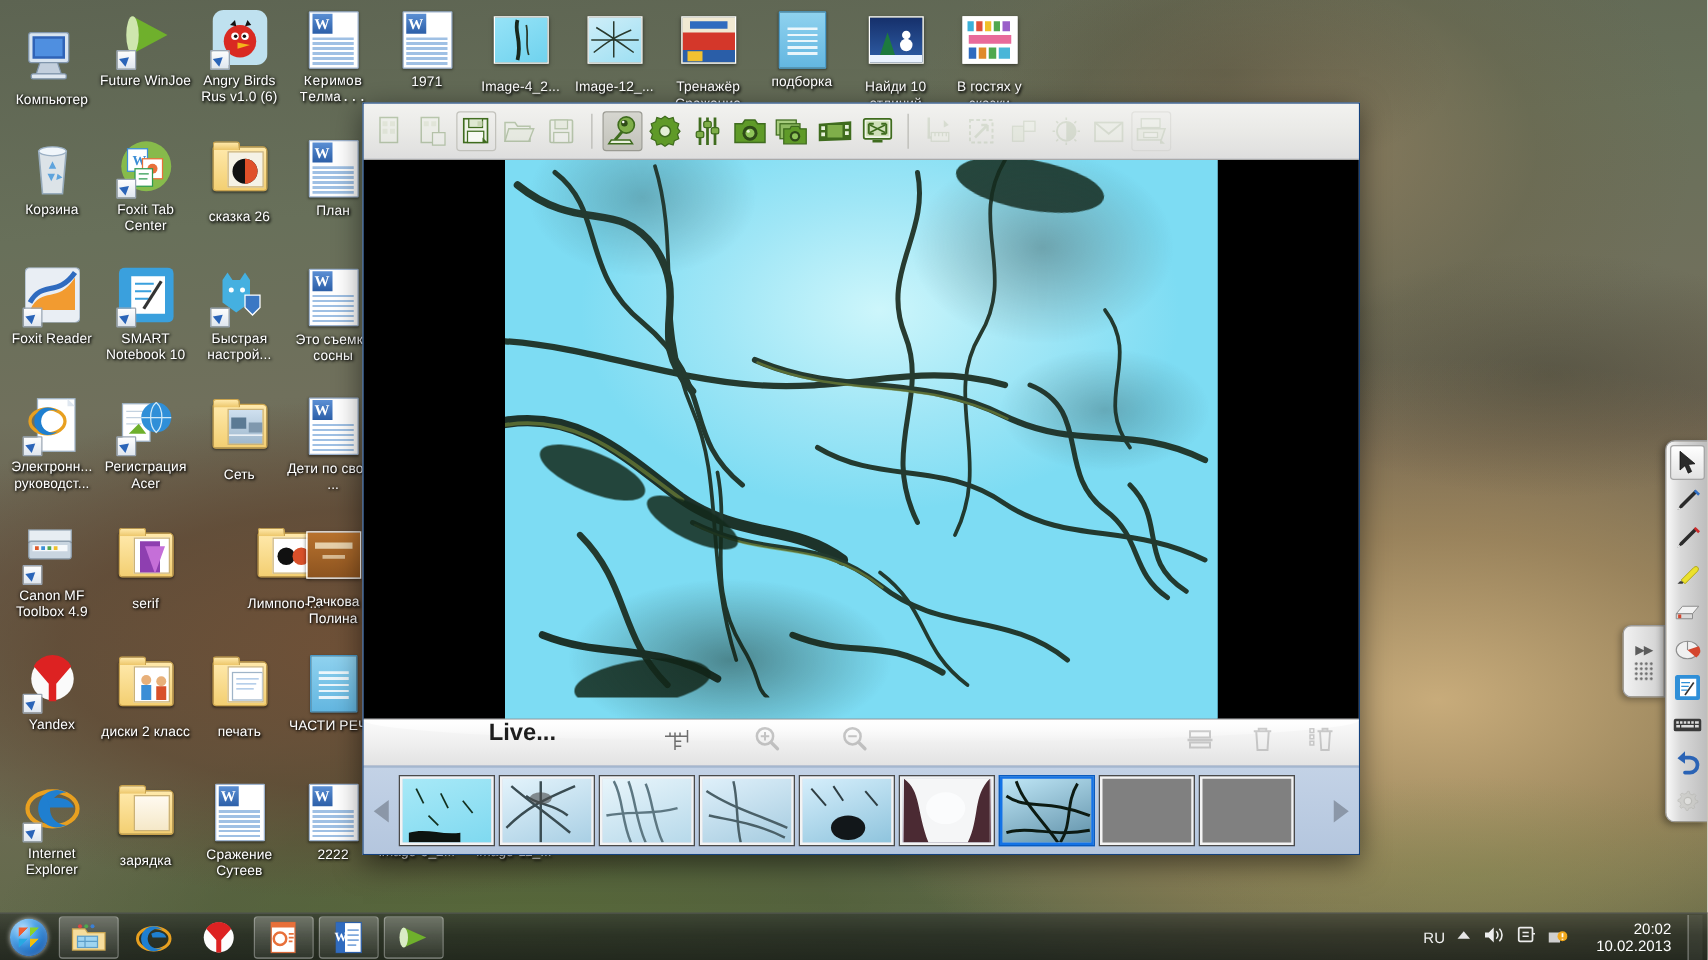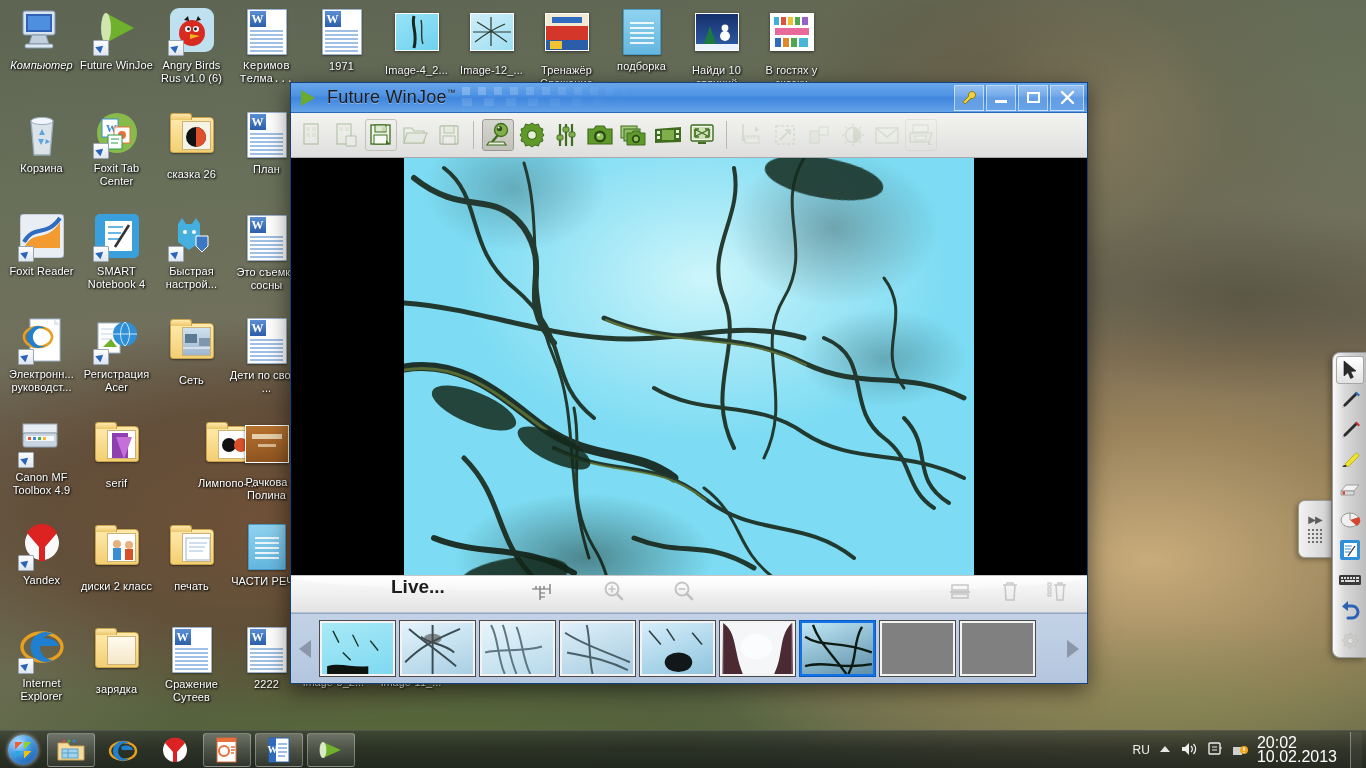--- a/index.html
+++ b/index.html
@@ -262,33 +262,33 @@
     opacity:.95;
   }
   .tbitem{
     width:48px;height:34px;margin-left:4px;display:flex;align-items:center;justify-content:center;cursor:pointer;
     border:1px solid rgba(255,255,255,.30); border-radius:3px;
     background:linear-gradient(rgba(255,255,255,.26),rgba(255,255,255,.06));
   }
   .tbitem.flat{ border-color:transparent; background:transparent; }
   .tray{margin-left:auto;display:flex;align-items:center;gap:9px;padding-right:4px;color:#f0f0f0;font-size:11px;}
   .tray .lang{font-size:12px;}
-  .clock{text-align:left;line-height:14px;font-size:16px;color:#fff;min-width:74px;}
+  .clock{text-align:right;line-height:14px;font-size:12px;color:#fff;min-width:74px;}
   .showdesk{width:12px;height:36px;margin-left:4px;border-left:1px solid rgba(255,255,255,.35);background:rgba(255,255,255,.05);cursor:pointer;}
 </style>
 </head>
 <body>
 
 <div id="desktop">
 
   <div style="position:absolute;left:303px;top:676px;font-size:11px;color:#fff;text-shadow:1px 1px 2px #000;z-index:5;">image-5_2...</div>
   <div style="position:absolute;left:381px;top:676px;font-size:11px;color:#fff;text-shadow:1px 1px 2px #000;z-index:5;">image-11_...</div>
 
   <div class="icon-grid" id="icon-grid">
-      <div class="dicon" style="left: 4px; top: 4px; font-style: italic;">
+      <div class="dicon" style="left: 4px; top: 19px;">
         <div class="glyph"><svg width="46" height="44" viewBox="0 0 46 44">
             <rect x="4" y="3" width="32" height="24" rx="2" fill="#d8e4f0" stroke="#8196ad"></rect>
             <rect x="7" y="6" width="26" height="18" fill="#2f63b7"></rect>
             <path d="M9 8 L31 8 L31 22 L9 22 Z" fill="#4f8fe0"></path>
             <path d="M13 27 L27 27 L30 36 L10 36 Z" fill="#c3cfdd" stroke="#8196ad"></path>
             <rect x="6" y="36" width="28" height="4" rx="1.5" fill="#dfe7f0" stroke="#8196ad"></rect>
           </svg></div>
         <div class="lbl">Компьютер</div>
       </div>
       <div class="dicon" style="left: 79px; top: 4px;">
@@ -441,21 +441,21 @@
           </svg><span class="shortcut-arrow"></span></div>
         <div class="lbl">Foxit Reader</div>
       </div>
       <div class="dicon" style="left: 79px; top: 210px;">
         <div class="glyph"><svg width="44" height="44" viewBox="0 0 44 44">
             <rect width="44" height="44" rx="5" fill="#3aa0dd"></rect>
             <rect x="10" y="7" width="27" height="30" fill="#fff"></rect>
             <path d="M13 13 H28 M13 19 H26 M13 25 H24" stroke="#3aa0dd" stroke-width="1.6"></path>
             <path d="M20 33 L34 11" stroke="#333" stroke-width="2.6"></path>
           </svg><span class="shortcut-arrow"></span></div>
-        <div class="lbl">SMART Notebook 4</div>
+        <div class="lbl">SMART Notebook 10</div>
       </div>
       <div class="dicon" style="left: 154px; top: 210px;">
         <div class="glyph"><svg width="44" height="44" viewBox="0 0 44 44">
             <path d="M8 10 H30 V28 L19 36 L8 28 Z" fill="#45b0e0"></path>
             <circle cx="15" cy="18" r="2" fill="#fff"></circle>
             <circle cx="24" cy="18" r="2" fill="#fff"></circle>
             <path d="M8 10 L12 4 L16 10 M22 10 L26 4 L30 10" fill="#45b0e0"></path>
             <path d="M26 22 L38 22 L38 32 L32 38 L26 32 Z" fill="#3b78c4" stroke="#fff"></path>
           </svg><span class="shortcut-arrow"></span></div>
         <div class="lbl">Быстрая настрой...</div>
@@ -616,45 +616,20 @@
       <div class="dicon" style="left: 229px; top: 622px;">
         <div class="glyph">
           <div class="art-word"></div>
         </div>
         <div class="lbl">2222</div>
       </div>
     </div>
 
   <div id="winjoe">
 
-    <div class="titlebar">
-      <div class="tb-logo"></div>
-      <div class="tb-title">
-        <span>Future WinJoe</span><sup>™</sup>
-      </div>
-      <div class="tb-pixels"></div>
-      <div class="tb-buttons">
-        <div class="tb-btn">
-          <svg width="16" height="16" viewBox="0 0 16 16">
-              <path d="M11 1.5a3.5 3.5 0 0 0-3.3 4.6L2 11.8l2.2 2.2 5.7-5.7A3.5 3.5 0 1 0 11 1.5z" fill="#f2d23a" stroke="#8c7416" stroke-width="1"></path>
-            </svg>
-        </div>
-        <div class="tb-btn">
-            <div class="min-bar"></div>
-          </div>
-        <div class="tb-btn">
-            <div class="max-sq"></div>
-          </div>
-        <div class="tb-btn wide">
-          <svg width="15" height="15" viewBox="0 0 15 15">
-              <path d="M2 2 L13 13 M13 2 L2 13" stroke="#fff" stroke-width="2.4" stroke-linecap="round"></path>
-            </svg>
-        </div>
-      </div>
-    </div>
 
     <div class="toolbar" id="app-toolbar">
         <div class="tbtn disabled">
           <span>
             <svg width="24" height="26" viewBox="0 0 24 26">
               <rect x="3" y="2" width="14" height="20" fill="#eef3e7" stroke="#3f6c1e" stroke-width="1.2"></rect>
               <g fill="#c8d6b4">
                 <rect x="5" y="5" width="4" height="4"></rect>
                 <rect x="11" y="5" width="4" height="4"></rect>
                 <rect x="5" y="11" width="4" height="4"></rect>

